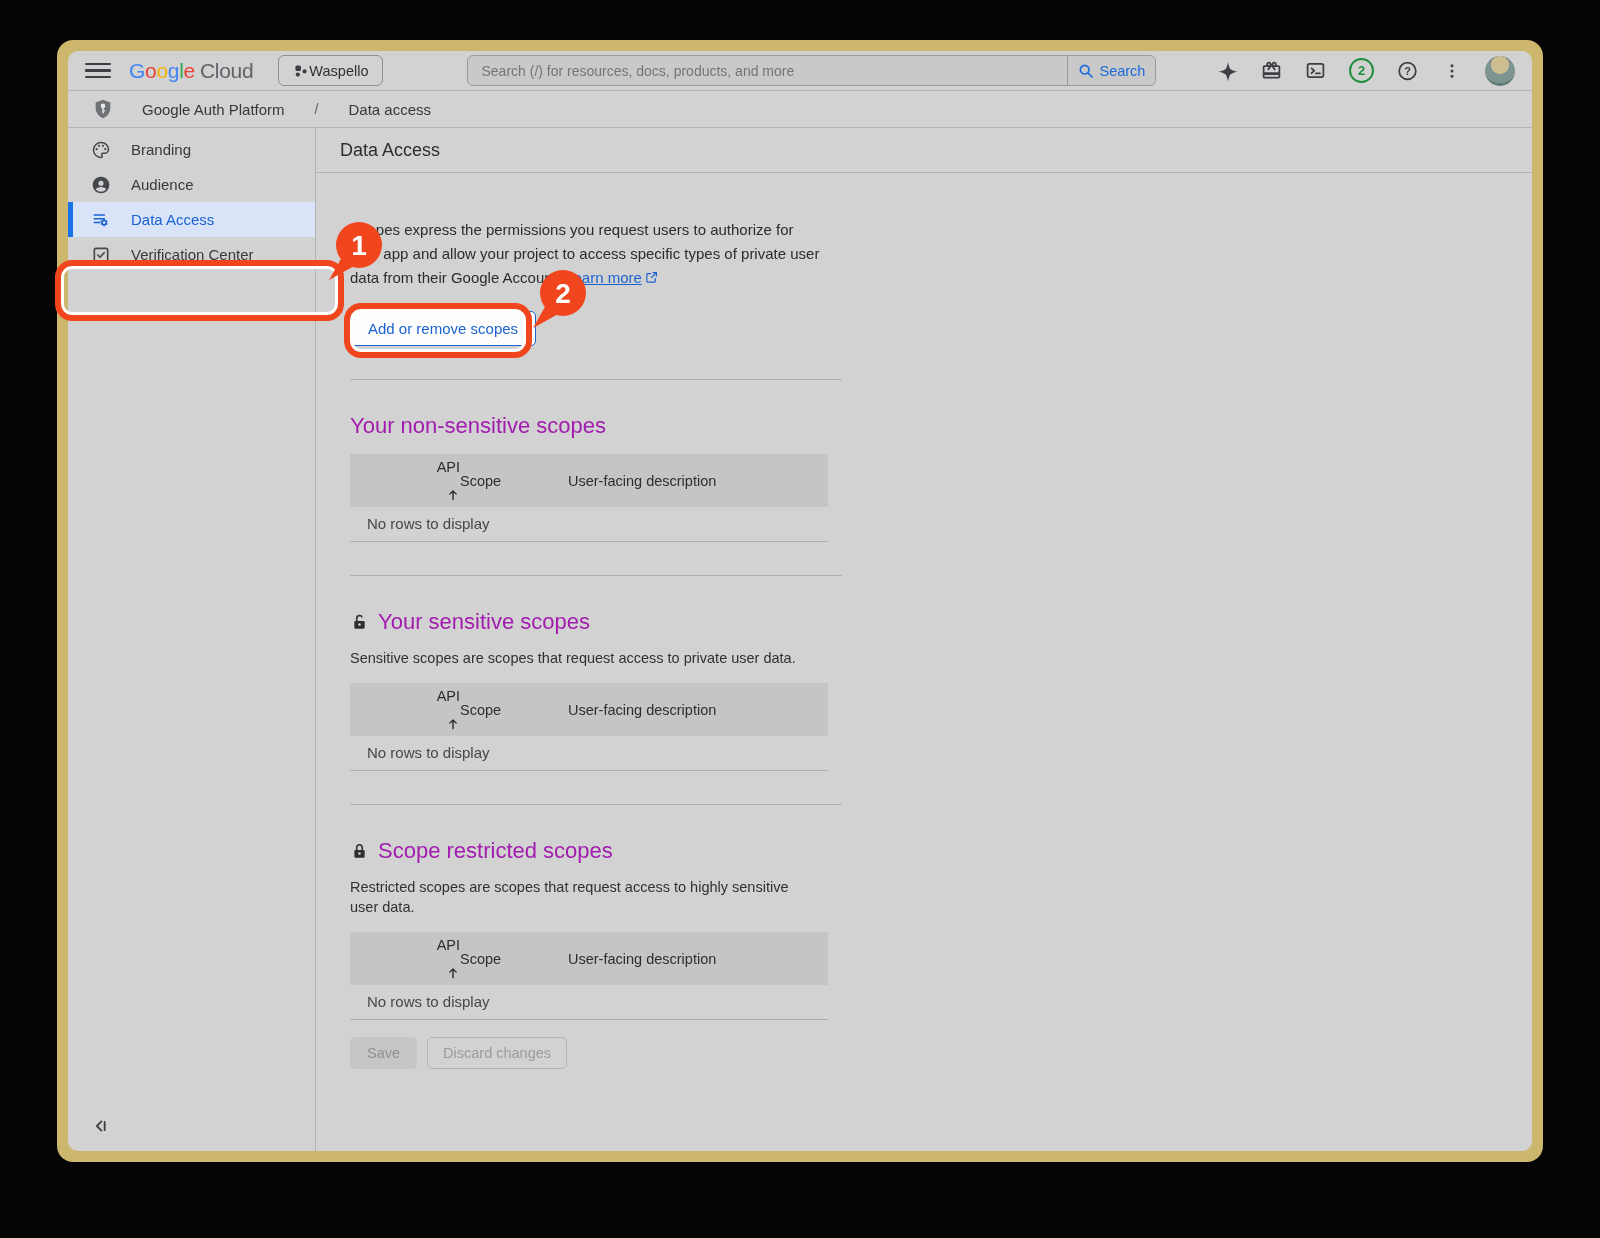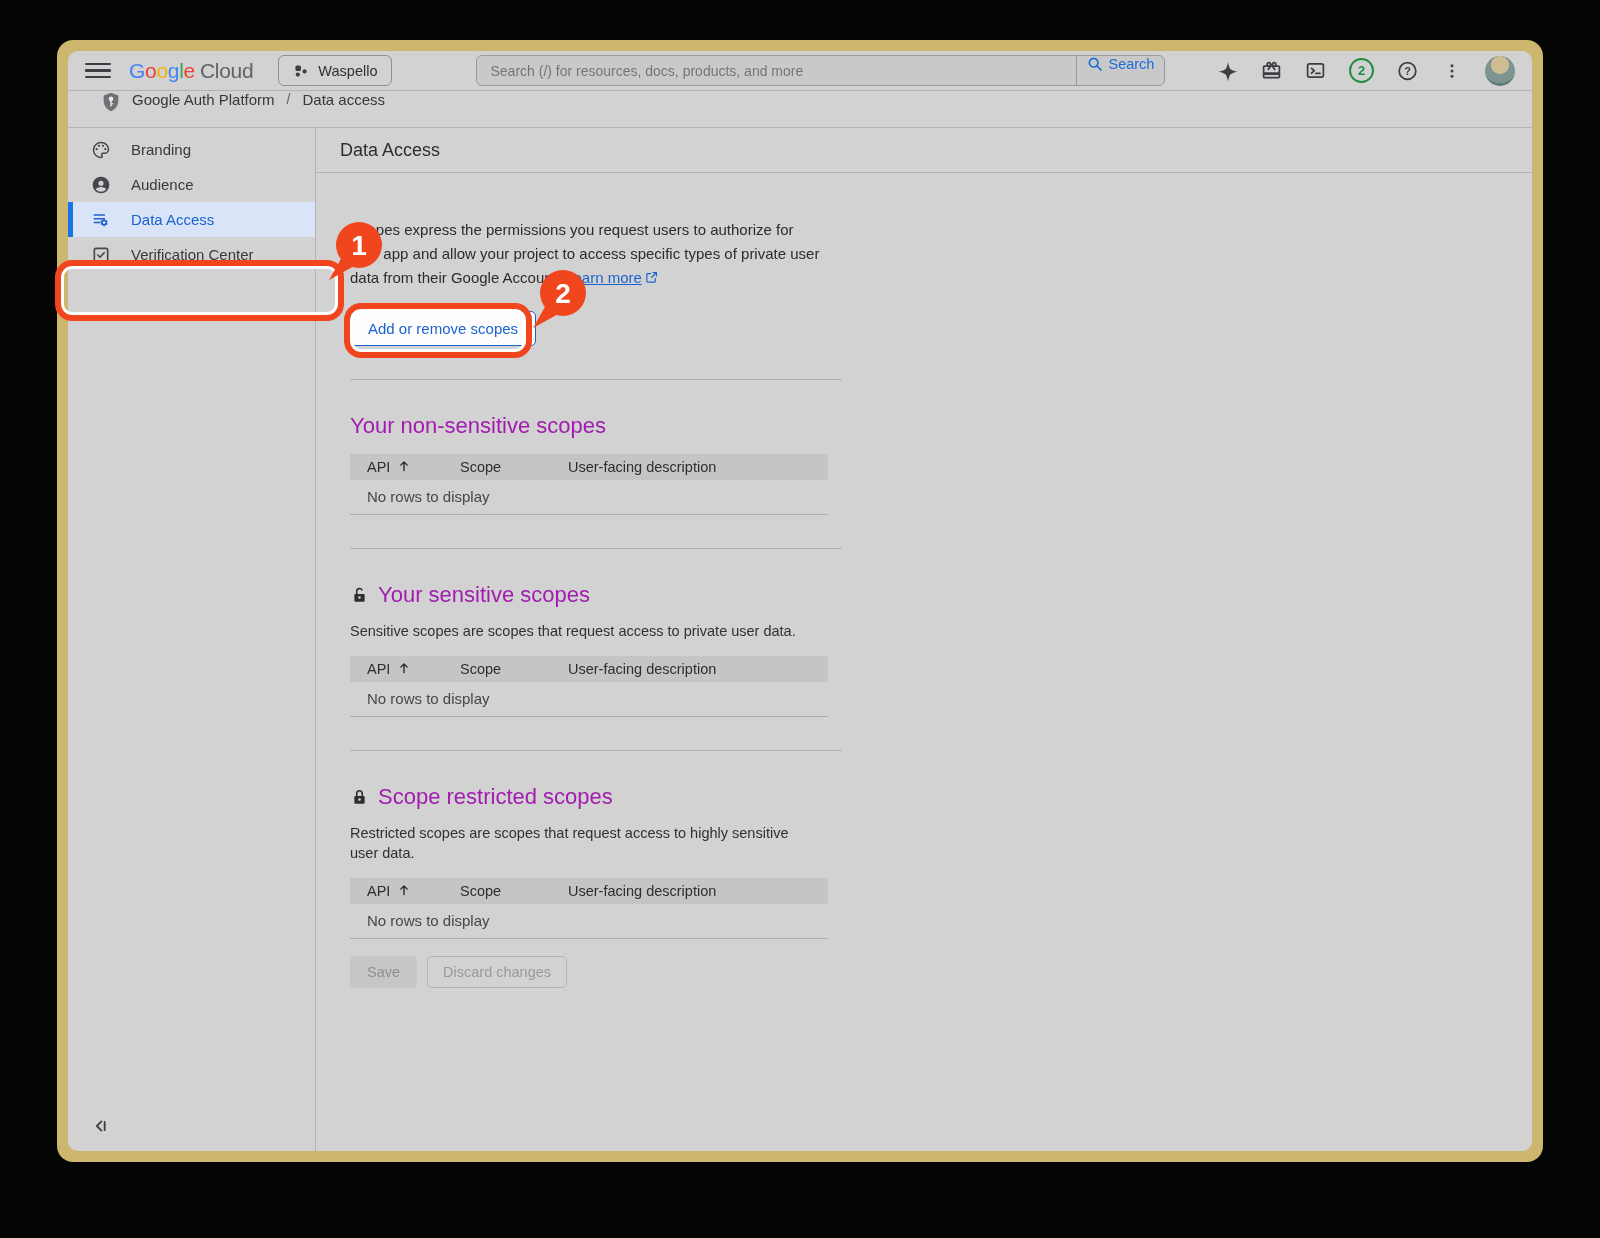--- a/index.html
+++ b/index.html
@@ -12,39 +12,39 @@
   .win { width:100%; height:100%; background:#d2d2d2; border-radius:10px;
     overflow:hidden; display:flex; flex-direction:column; }
 
   
   .topbar { height:39px; flex:0 0 39px; display:flex; align-items:center; padding:0 17px; }
   .hamburger { width:26px; height:26px; display:flex; flex-direction:column; justify-content:center; gap:4px; cursor:pointer; }
   .hamburger span { display:block; height:2.6px; background:#3c3f43; border-radius:1px; }
   .logo { display:flex; align-items:baseline; margin-left:18px; font-size:21px; letter-spacing:-0.3px; font-weight:500; }
   .logo .cloud { color:#5f6368; margin-left:5px; font-weight:400; }
   .c-b{color:#4285F4}.c-r{color:#EA4335}.c-y{color:#F4B400}.c-g{color:#34A853}
-  .proj-btn { margin-left:25px; height:31px; display:flex; align-items:center; gap:9px;
+  .proj-btn { margin-left:25px; height:31px; display:flex; align-items:center; 
     border:1px solid #8f9094; border-radius:6px; padding:0 14px; color:#2e3134; font-size:14.5px; cursor:pointer; }
   .proj-icon { width:16px; height:16px; }
   .searchwrap { display:flex; margin-left:84px; width:689px; height:31px;
     border:1px solid #989a9d; border-radius:6px; overflow:hidden; background:#c9c9c9; }
   .searchwrap input { flex:1; border:none; outline:none; background:transparent;
     padding:0 13px; font-size:14px; color:#5a5d61; font-family:inherit; }
-  .search-btn { width:88px; border-left:1px solid #989a9d; display:flex; 
+  .search-btn { width:88px; border-left:1px solid #989a9d; display:flex; align-items:center;
     justify-content:center; gap:5px; color:#1a6bdb; font-size:14.5px; font-weight:500; cursor:pointer; }
   .top-icons { margin-left:auto; display:flex; align-items:center; gap:23px; }
   .tico { width:21px; height:21px; display:flex; align-items:center; justify-content:center; cursor:pointer; }
   .badge-circ { width:25px; height:25px; border:2px solid #1e8e3e; border-radius:50%;
     color:#1e8e3e; font-size:13px; font-weight:700; display:flex; align-items:center; justify-content:center; }
   .avatar { width:30px; height:30px; border-radius:50%; cursor:pointer;
     background:radial-gradient(circle at 50% 30%, #cdbd90 0 34%, #7d9490 35% 70%, #5d7a74 71%); }
 
   
   .crumbbar { height:38px; flex:0 0 38px; border-top:1px solid #b3b3b3; border-bottom:1px solid #b3b3b3;
-    display:flex; align-items:flex-start; padding:0 32px; gap:10px; }
+    display:flex; align-items:center; padding:0 24px; gap:28px; }
   .crumbbar .txt { font-size:15px; color:#35383c; }
   .crumbbar .sep { color:#5d6064; font-size:14px; margin:0 2px; }
 
   
   .bodyrow { flex:1; display:flex; min-height:0; }
   .sidebar { width:248px; flex:0 0 248px; border-right:1px solid #b3b3b3; padding-top:4px; position:relative; }
   .s-item { height:35px; display:flex; align-items:center; gap:20px; padding-left:23px;
     font-size:15px; color:#36393d; cursor:pointer; position:relative; }
   .s-item .sic { width:20px; height:20px; flex:0 0 20px; }
   .s-item.active { background:#d9e4f8; color:#1a63cf; }
@@ -63,21 +63,21 @@
     font-family:inherit; }
   .hr { border:none; border-top:1px solid #b0b0b0; width:492px; margin-top:33px; }
   .sec-head { margin-top:33px; display:flex; align-items:center; gap:9px; }
   .sec-head h2 { font-size:22px; font-weight:400; color:#a21caf; }
   .sec-desc { margin-top:13px; font-size:14.5px; color:#2f3133; line-height:20px; width:460px; }
   table.scopes { width:478px; border-collapse:collapse; margin-top:15px; }
   table.scopes th { background:#c5c5c5; font-size:14.5px; font-weight:500; color:#2c2e30;
     text-align:left; padding:5px 0; }
   table.scopes th:first-child { padding-left:17px; width:110px; }
   table.scopes th:nth-child(2) { width:108px; }
-  .th-api { display:flex; align-items:flex-start; gap:7px; }
+  .th-api { display:flex; align-items:flex-end; gap:13px;flex-direction:column; }
   td.empty { font-size:15px; color:#454748; padding:8px 0 9px 17px; border-bottom:1px solid #adadad; }
   .actions { margin-top:17px; display:flex; gap:10px; }
   .btn-save { background:#c6c6c6; color:#909090; border:none; border-radius:5px;
     padding:8px 17px; font-size:14.5px; font-weight:500; font-family:inherit; cursor:pointer; }
   .btn-discard { background:transparent; color:#9b9b9b; border:1px solid #b5b5b5; border-radius:5px;
     padding:7px 15px; font-size:14.5px; font-weight:500; font-family:inherit; cursor:pointer; }
 
   
   .ann-box { position:absolute; border:6px solid #f1461d; border-radius:17px;
     box-shadow:inset 0 0 0 3px #ffffff; z-index:40; pointer-events:none; }

